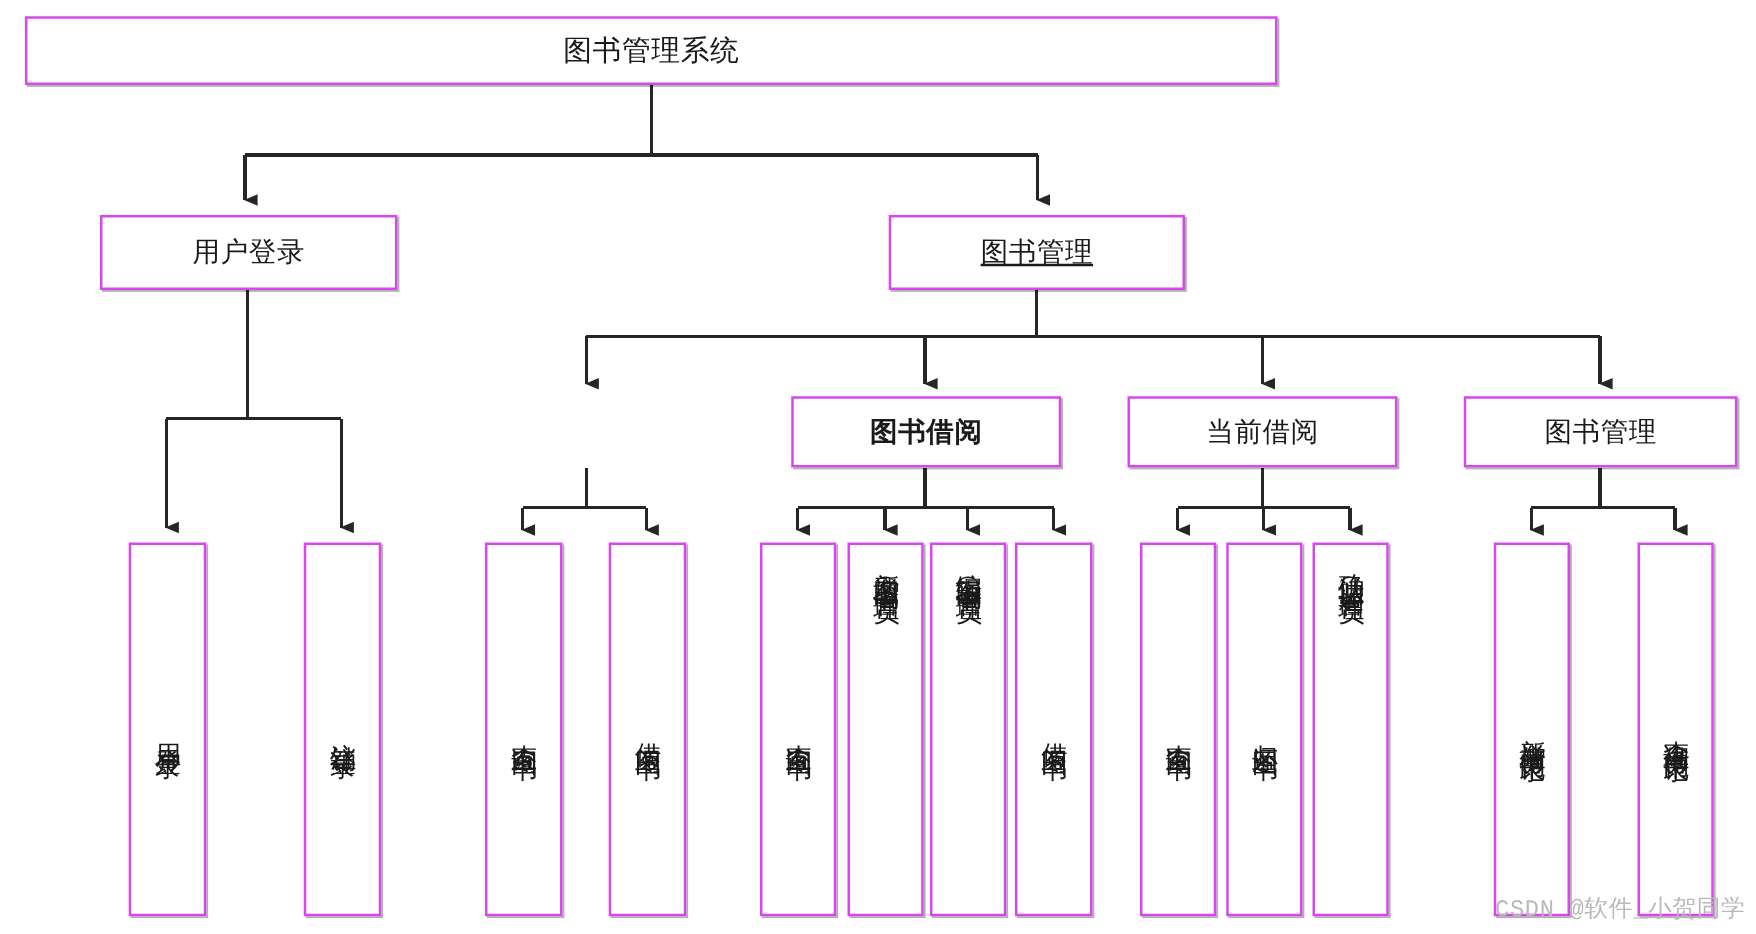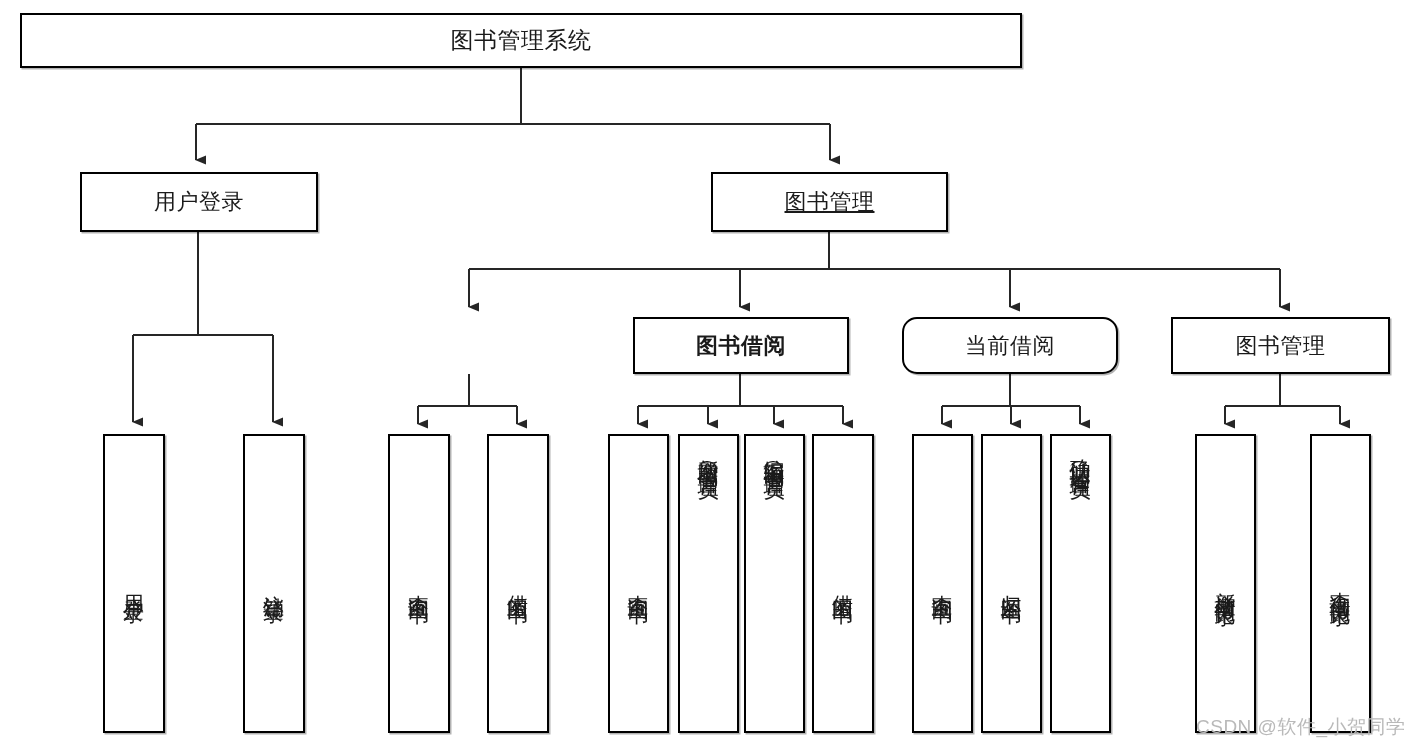--- a/index.html
+++ b/index.html
@@ -24,21 +24,21 @@
     left: 0;
     top: 0;
     width: 1405px;
     height: 747px;
     pointer-events: none;
   }
   .node {
     position: absolute;
     box-sizing: border-box;
     background: #ffffff;
-    border: 2px solid #000000;
+    border: 2px solid #d946ef;
     box-shadow: 1.5px 1.5px 0 rgba(0,0,0,0.30);
     display: flex;
     align-items: center;
     justify-content: center;
     color: #1a1a1a;
   }
   .node-label {
     display: block;
     line-height: 1.18;
     letter-spacing: 0.5px;
@@ -73,21 +73,21 @@
     padding-top: 0;
   }
   .watermark {
     position: absolute;
     left: 1196px;
     top: 714px;
     font-size: 19px;
     color: #b9b9b9;
     white-space: nowrap;
     letter-spacing: 0.5px;
-    font-family: Liberation Sans, sans-serif;
+    font-family: Liberation Mono, monospace;
   }
 </style>
 </head>
 <body>
 
 <div id="diagram-root">
 
   <svg id="edge-layer" viewBox="0 0 1405 747" width="1405" height="747" xmlns="http://www.w3.org/2000/svg">
     <defs>
       <marker id="arrow" viewBox="0 0 12 12" refX="6" refY="11" markerWidth="11" markerHeight="11" orient="auto-start-reverse" markerUnits="userSpaceOnUse">
@@ -148,21 +148,21 @@
 
   <div class="node horizontal" style="left:711px; top:172px; width:237px; height:60px;text-decoration:underline;">
     <span class="node-label">图书管理</span>
   </div>
 
 
   <div class="node horizontal" style="left:633px; top:317px; width:216px; height:57px;font-weight:bold;">
     <span class="node-label">图书借阅</span>
   </div>
 
-  <div class="node horizontal" style="left:902px; top:317px; width:216px; height:57px;border-radius:15px;">
+  <div class="node horizontal" style="left:902px; top:317px; width:216px; height:57px;">
     <span class="node-label">当前借阅</span>
   </div>
 
   <div class="node horizontal" style="left:1171px; top:317px; width:219px; height:57px;">
     <span class="node-label">图书管理</span>
   </div>
 
   <div class="node vertical vcenter" style="left:103px; top:434px; width:62px; height:299px;">
     <span class="node-label">用户登录</span>
   </div>

